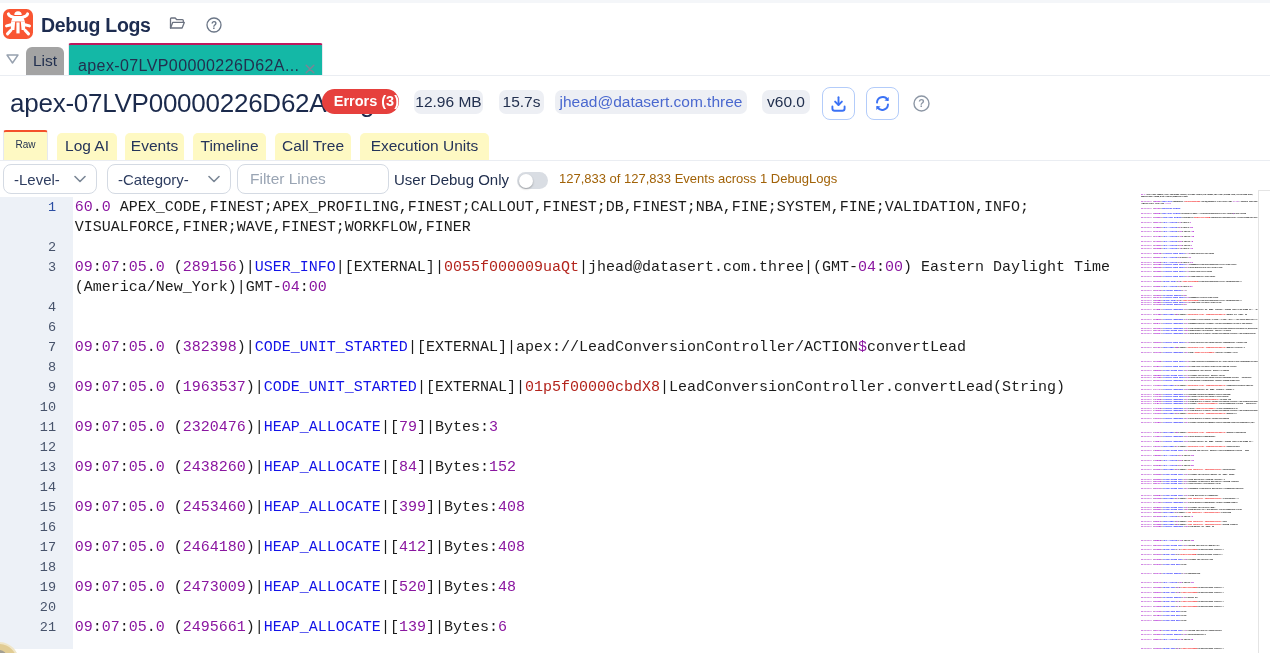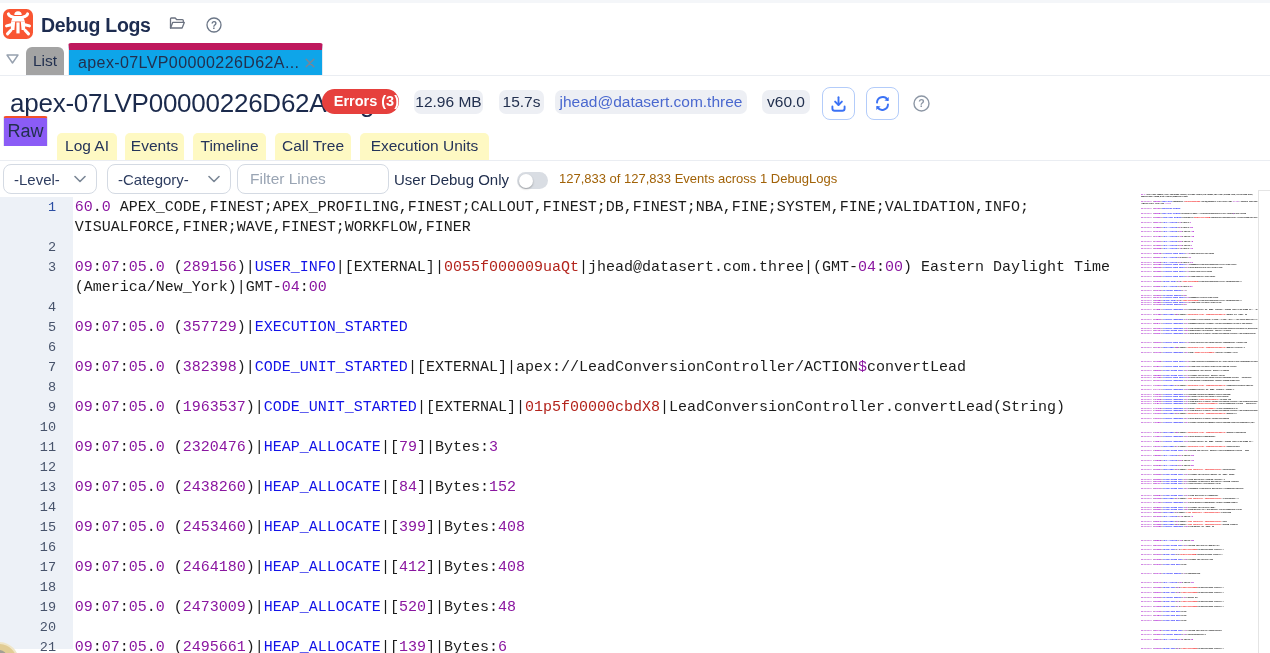--- a/index.html
+++ b/index.html
@@ -4,35 +4,35 @@
 html,body{width:1270px;height:653px;overflow:hidden}
 body{font-family:"Liberation Sans",sans-serif;background:#fff;color:#22304f;position:relative}
 .abs{position:absolute}
 #topstrip{left:0;top:0;width:1270px;height:3px;background:#f4f6f9}
 #logo{left:3px;top:9px;width:30px;height:30px;border-radius:6.5px;background:#f95532}
 #apptitle{left:41px;top:14px;font-size:19.5px;font-weight:700;color:#1d2c50;letter-spacing:-.3px}
 #line75{left:0;top:75px;width:1270px;height:1px;background:#eaedf2}
 #line160{left:0;top:160px;width:1270px;height:1px;background:#eaedf2}
 .ftab{top:47px;height:28px;background:#a3a3a3;border-radius:6px 6px 0 0;font-size:15.5px;color:#22304f;text-align:center;line-height:27px}
 #tabList{left:26px;width:38px}
-#tabFile{left:68px;top:43px;width:255px;height:32px;background:#0ea5e9;border:1px solid #e6e9ef;border-bottom:none;border-top:7px solid #be185d;border-radius:3px 3px 0 0;font-size:16px;color:#22304f;display:flex;align-items:center;padding:0 9px;white-space:nowrap;overflow:hidden}
+#tabFile{left:68px;top:43px;width:255px;height:32px;background:#14b8a6;border:1px solid #e6e9ef;border-bottom:none;border-top:2px solid #be185d;border-radius:3px 3px 0 0;font-size:16px;color:#22304f;display:flex;align-items:flex-end;padding:0 9px;white-space:nowrap;overflow:hidden}
 #tabFile .x{margin-left:5px;flex:none}
 #tabFile span{letter-spacing:.4px}
 #bigtitle{left:10px;top:88px;font-size:26px;font-weight:500;color:#1b2a4c;letter-spacing:-.25px}
 .pill{top:90px;height:24px;border-radius:7px;background:#edeff4;font-size:15.5px;font-weight:500;color:#22304f;line-height:24px;text-align:center}
 #badge{left:322px;top:89px;width:77px;height:25px;border-radius:12.5px;background:#e6403d;color:#fff;font-size:14.5px;font-weight:700;text-align:right;line-height:25px}
 #pillmb{left:414px;width:69px}
 #pills{left:499px;width:45px}
 #pillemail{left:555px;width:192px;color:#4a68cf;font-weight:400}
 #pillv{left:762px;width:48px}
 .btn{top:87px;width:33px;height:33px;border:1px solid #b3ccfa;border-radius:8px;display:flex;align-items:center;justify-content:center}
 #btndl{left:822px}
 #btnrf{left:866px}
 .vtab{top:133px;height:27px;background:#fef9c3;border-radius:5px 5px 0 0;font-size:15.5px;color:#25345a;text-align:center;line-height:26px}
-#vtRaw{left:3px;top:116px;width:45px;height:30px;background:#8b5cf6;border:1px solid #e6e9ef;border-bottom:none;border-top:2.5px solid #f4502b;border-radius:3px 3px 0 0;font-size:18px;color:#22304f;text-align:center;line-height:26px}
+#vtRaw{left:3px;top:130px;width:45px;height:30px;background:#fef9c3;border:1px solid #e6e9ef;border-bottom:none;border-top:2.5px solid #f4502b;border-radius:3px 3px 0 0;font-size:10px;color:#22304f;text-align:center;line-height:26px}
 .sel{top:164px;height:30px;border:1px solid #d4dae3;border-radius:8px;font-size:15px;color:#2e3d60;display:flex;align-items:center;padding:0 10px;justify-content:space-between}
 #sel1{left:3px;width:94px}
 #sel2{left:107px;width:124px}
 #finput{left:237px;top:164px;width:152px;height:30px;border:1px solid #d4dae3;border-radius:8px;font-size:15.5px;color:#9aa5b4;line-height:28px;padding:0 12px}
 #udo{left:394px;top:171px;font-size:15px;color:#22304f}
 #toggle{left:517px;top:172px;width:31px;height:17px;background:#d9dde3;border-radius:9px}
 #toggle .knob{position:absolute;left:2px;top:1.5px;width:14px;height:14px;border-radius:50%;background:#fff;box-shadow:0 1px 2px rgba(0,0,0,.3)}
 #count{left:559px;top:171px;font-size:13px;color:#a16207}
 #gutter{left:0;top:197px;width:73px;height:452px;background:#edf1f7}
 #code{left:0;top:198px;width:1132px;font-family:"Liberation Mono",monospace;font-size:15px;line-height:20px;color:#1c1c1c}
@@ -151,21 +151,20 @@
   </div>
 <div class="abs" id="count">127,833 of 127,833 Events across 1 DebugLogs</div>
 <div class="abs" id="gutter"></div>
 <div class="abs" id="code">
 <div class="r"><span class="ln">1</span><span class="tx"><i class="p">60</i>.<i class="p">0</i> APEX_CODE,FINEST;APEX_PROFILING,FINEST;CALLOUT,FINEST;DB,FINEST;NBA,FINE;SYSTEM,FINE;VALIDATION,INFO;</span></div>
 <div class="r"><span class="ln"></span><span class="tx">VISUALFORCE,FINER;WAVE,FINEST;WORKFLOW,FINER</span></div>
 <div class="r"><span class="ln">2</span><span class="tx"></span></div>
 <div class="r"><span class="ln">3</span><span class="tx"><i class="p">09</i>:<i class="p">07</i>:<i class="p">05</i>.<i class="p">0</i> (<i class="p">289156</i>)|<i class="b">USER_INFO</i>|[EXTERNAL]|<i class="r">0055f000009uaQt</i>|jhead@datasert.com.three|(GMT-<i class="p">04</i>:<i class="p">00</i>) Eastern Daylight Time</span></div>
 <div class="r"><span class="ln"></span><span class="tx">(America/New_York)|GMT-<i class="p">04</i>:<i class="p">00</i></span></div>
 <div class="r"><span class="ln">4</span><span class="tx"></span></div>
-<div class="r"><span class="ln">5</span><span class="tx"><i class="p">09</i>:<i class="p">07</i>:<i class="p">05</i>.<i class="p">0</i> (<i class="p">357729</i>)|<i class="b">EXECUTION_STARTED</i></span></div>
 <div class="r"><span class="ln">6</span><span class="tx"></span></div>
 <div class="r"><span class="ln">7</span><span class="tx"><i class="p">09</i>:<i class="p">07</i>:<i class="p">05</i>.<i class="p">0</i> (<i class="p">382398</i>)|<i class="b">CODE_UNIT_STARTED</i>|[EXTERNAL]|apex://LeadConversionController/ACTION<i class="p">$</i>convertLead</span></div>
 <div class="r"><span class="ln">8</span><span class="tx"></span></div>
 <div class="r"><span class="ln">9</span><span class="tx"><i class="p">09</i>:<i class="p">07</i>:<i class="p">05</i>.<i class="p">0</i> (<i class="p">1963537</i>)|<i class="b">CODE_UNIT_STARTED</i>|[EXTERNAL]|<i class="r">01p5f00000cbdX8</i>|LeadConversionController.convertLead(String)</span></div>
 <div class="r"><span class="ln">10</span><span class="tx"></span></div>
 <div class="r"><span class="ln">11</span><span class="tx"><i class="p">09</i>:<i class="p">07</i>:<i class="p">05</i>.<i class="p">0</i> (<i class="p">2320476</i>)|<i class="b">HEAP_ALLOCATE</i>|[<i class="p">79</i>]|Bytes:<i class="p">3</i></span></div>
 <div class="r"><span class="ln">12</span><span class="tx"></span></div>
 <div class="r"><span class="ln">13</span><span class="tx"><i class="p">09</i>:<i class="p">07</i>:<i class="p">05</i>.<i class="p">0</i> (<i class="p">2438260</i>)|<i class="b">HEAP_ALLOCATE</i>|[<i class="p">84</i>]|Bytes:<i class="p">152</i></span></div>
 <div class="r"><span class="ln">14</span><span class="tx"></span></div>
 <div class="r"><span class="ln">15</span><span class="tx"><i class="p">09</i>:<i class="p">07</i>:<i class="p">05</i>.<i class="p">0</i> (<i class="p">2453460</i>)|<i class="b">HEAP_ALLOCATE</i>|[<i class="p">399</i>]|Bytes:<i class="p">408</i></span></div>

